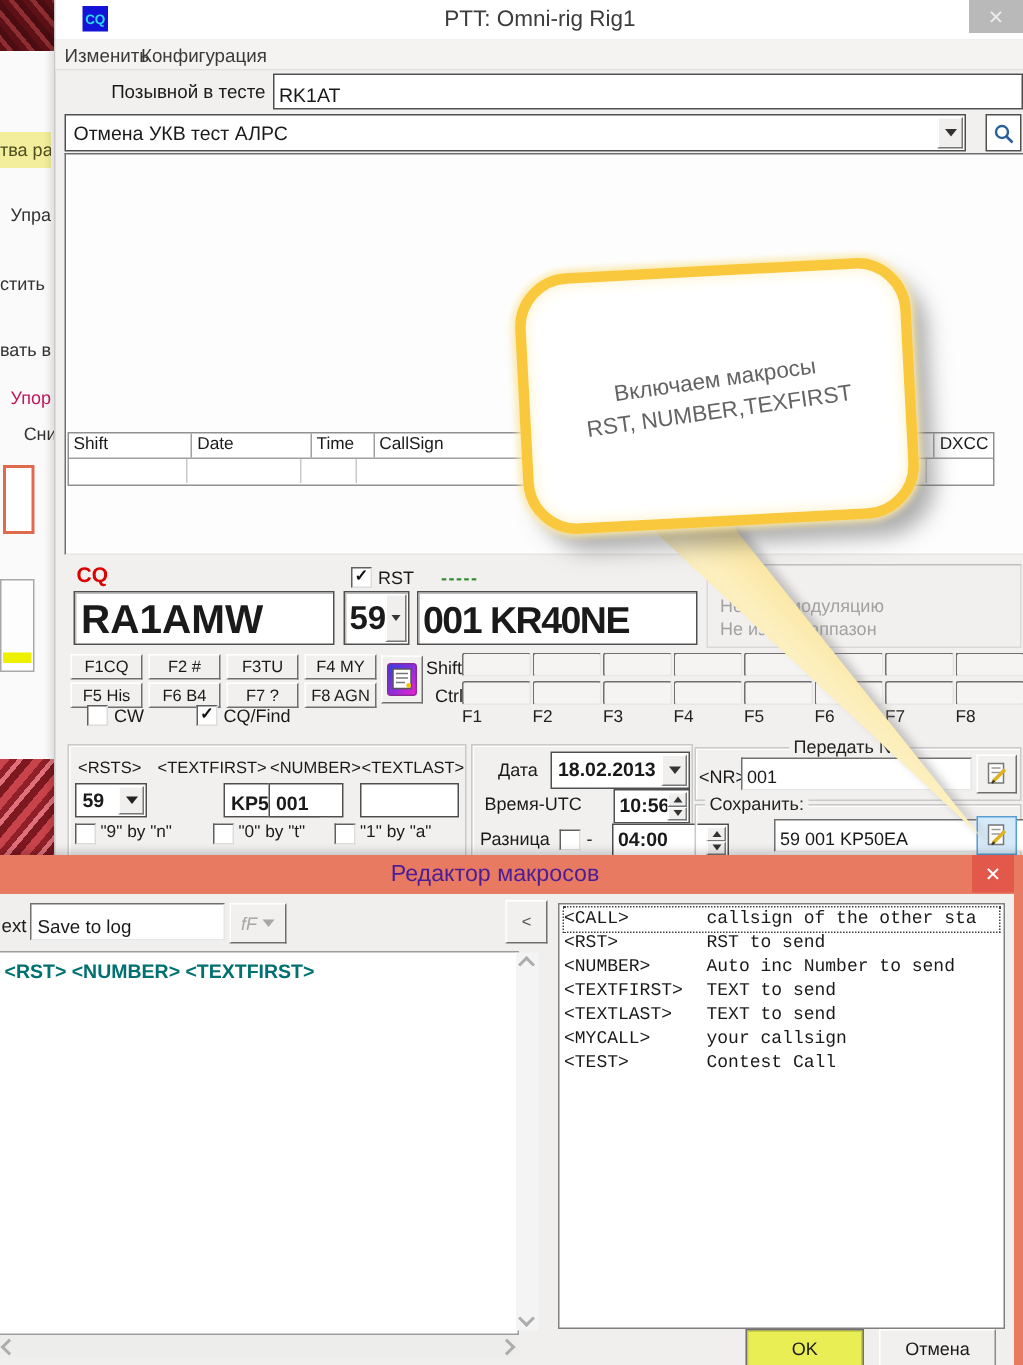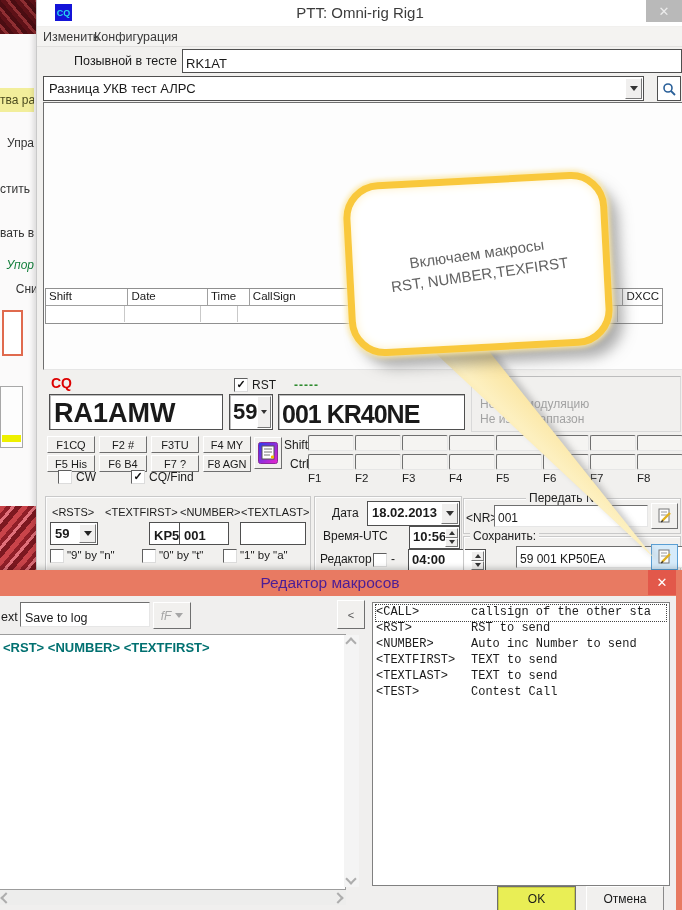--- a/index.html
+++ b/index.html
@@ -47,21 +47,21 @@
 </style>
 </head>
 <body>
 
 <div class="abs" style="left:0;top:0;width:38px;height:910px;background:#fbfafa;">
   <div class="abs" style="left:0;top:0;width:38px;height:34px;background:repeating-linear-gradient(50deg,#5d1117 0 4px,#8e2e32 4px 7px,#4a0d12 7px 11px);"></div>
   <div class="strip-txt" style="top:88px;height:24px;line-height:24px;background:#f2ee9b;color:#4d4d20;">тва раб</div>
   <div class="strip-txt" style="top:136px;">Упра</div>
   <div class="strip-txt" style="top:182px;">стить в</div>
   <div class="strip-txt" style="top:226px;">вать в</div>
-  <div class="strip-txt" style="top:258px;color:#15803d;font-style:italic;">Упор</div>
+  <div class="strip-txt" style="top:258px;color:#be185d;">Упор</div>
   <div class="strip-txt" style="top:282px;padding-left:12px;">Сним</div>
   <div class="abs" style="left:2px;top:310px;width:17px;height:42px;background:#fff;border:2px solid #e06a4e;"></div>
   <div class="abs" style="left:0;top:386px;width:21px;height:60px;background:#fdfdfd;border:1px solid #a8a8a8;">
     <div class="abs" style="left:1px;right:1px;bottom:5px;height:7px;background:#eef000;"></div>
   </div>
   <div class="abs" style="left:0;top:506px;width:40px;height:64px;background:repeating-linear-gradient(130deg,#c9444a 0 5px,#8f1f28 5px 9px,#e0707a 9px 12px,#7c1820 12px 17px);"></div>
 </div>
 
 <div class="abs" style="left:36px;top:0;width:646px;height:570px;background:#f1f0ee;border-left:1px solid #c9c9c9;box-shadow:-3px 0 5px rgba(0,0,0,.12);z-index:1;">
 
@@ -75,21 +75,21 @@
     <span class="abs" style="left:6px;top:3px;font-size:12.5px;color:#3a3a3a;">Изменить</span>
     <span class="abs" style="left:57px;top:3px;font-size:12.5px;color:#3a3a3a;">Конфигурация</span>
   </div>
 
   <div class="abs" style="left:0;top:54px;width:140px;text-align:right;font-size:12.5px;">Позывной в тесте</div>
   <div class="abs dark" style="left:145px;top:49px;width:498px;height:22px;">
     <input class="flat" style="padding: 2px 3px; font-size: 13px;" value="RK1AT">
   </div>
 
   <div class="abs dark" style="left:6px;top:76px;width:599px;height:23px;">
-    <div class="abs" style="left:5px;top:4px;font-size:13px;">Разница УКВ тест АЛРС</div>
+    <div class="abs" style="left:5px;top:4px;font-size:13px;">Отмена УКВ тест АЛРС</div>
     <span class="dd-btn">
         <i class="tri-down"></i>
       </span>
   </div>
   <div class="abs dark btn" style="left:620px;top:76px;width:22px;height:23px;">
     <svg width="14" height="14" viewBox="0 0 14 14">
       <circle cx="6" cy="6" r="4" fill="none" stroke="#2a6099" stroke-width="1.6"></circle>
       <line x1="9" y1="9" x2="13" y2="13" stroke="#2a6099" stroke-width="1.8"></line>
     </svg>
   </div>
@@ -240,21 +240,21 @@
       <div class="abs" style="left:3px;top:2px;font-weight:bold;font-size:13px;">10:56</div>
       <span class="spin">
           <span>
             <i class="tri-up-s"></i>
           </span>
           <span>
             <i class="tri-down-s"></i>
           </span>
         </span>
     </div>
-    <span class="abs" style="left:5px;top:55px;">Редактор</span>
+    <span class="abs" style="left:5px;top:55px;">Разница</span>
     <div class="cb" style="left:58px;top:56px;"></div>
     <span class="abs" style="left:76px;top:55px;">-</span>
     <div class="abs dark" style="left:93px;top:52px;width:50px;height:21px;padding-left:26px;">
       <div class="abs" style="left:3px;top:2px;font-weight:bold;font-size:13px;">04:00</div>
       <span class="spin">
           <span>
             <i class="tri-up-s"></i>
           </span>
           <span>
             <i class="tri-down-s"></i>
@@ -362,19 +362,22 @@
     <div class="lrow">
       <span class="tag">&lt;NUMBER&gt;</span><span>Auto inc Number to send</span>
     </div>
     <div class="lrow">
       <span class="tag">&lt;TEXTFIRST&gt;</span><span>TEXT to send</span>
     </div>
     <div class="lrow">
       <span class="tag">&lt;TEXTLAST&gt;</span><span>TEXT to send</span>
     </div>
     <div class="lrow">
+      <span class="tag">&lt;MYCALL&gt;</span><span>your callsign</span>
+    </div>
+    <div class="lrow">
       <span class="tag">&lt;TEST&gt;</span><span>Contest Call</span>
     </div>
   </div>
 
   <div class="abs btn" style="left:497px;top:316px;width:77px;height:24px;background:#e9ee55;border:1px solid #6f6f6f;box-shadow:inset 0 0 0 1px #c8cc3e;font-size:12px;">OK</div>
   <div class="abs raised btn" style="left:586px;top:316px;width:76px;height:24px;font-size:12px;border-color:#fff #8a8a8a #8a8a8a #fff;">Отмена</div>
 </div>
 
 </body></html>

